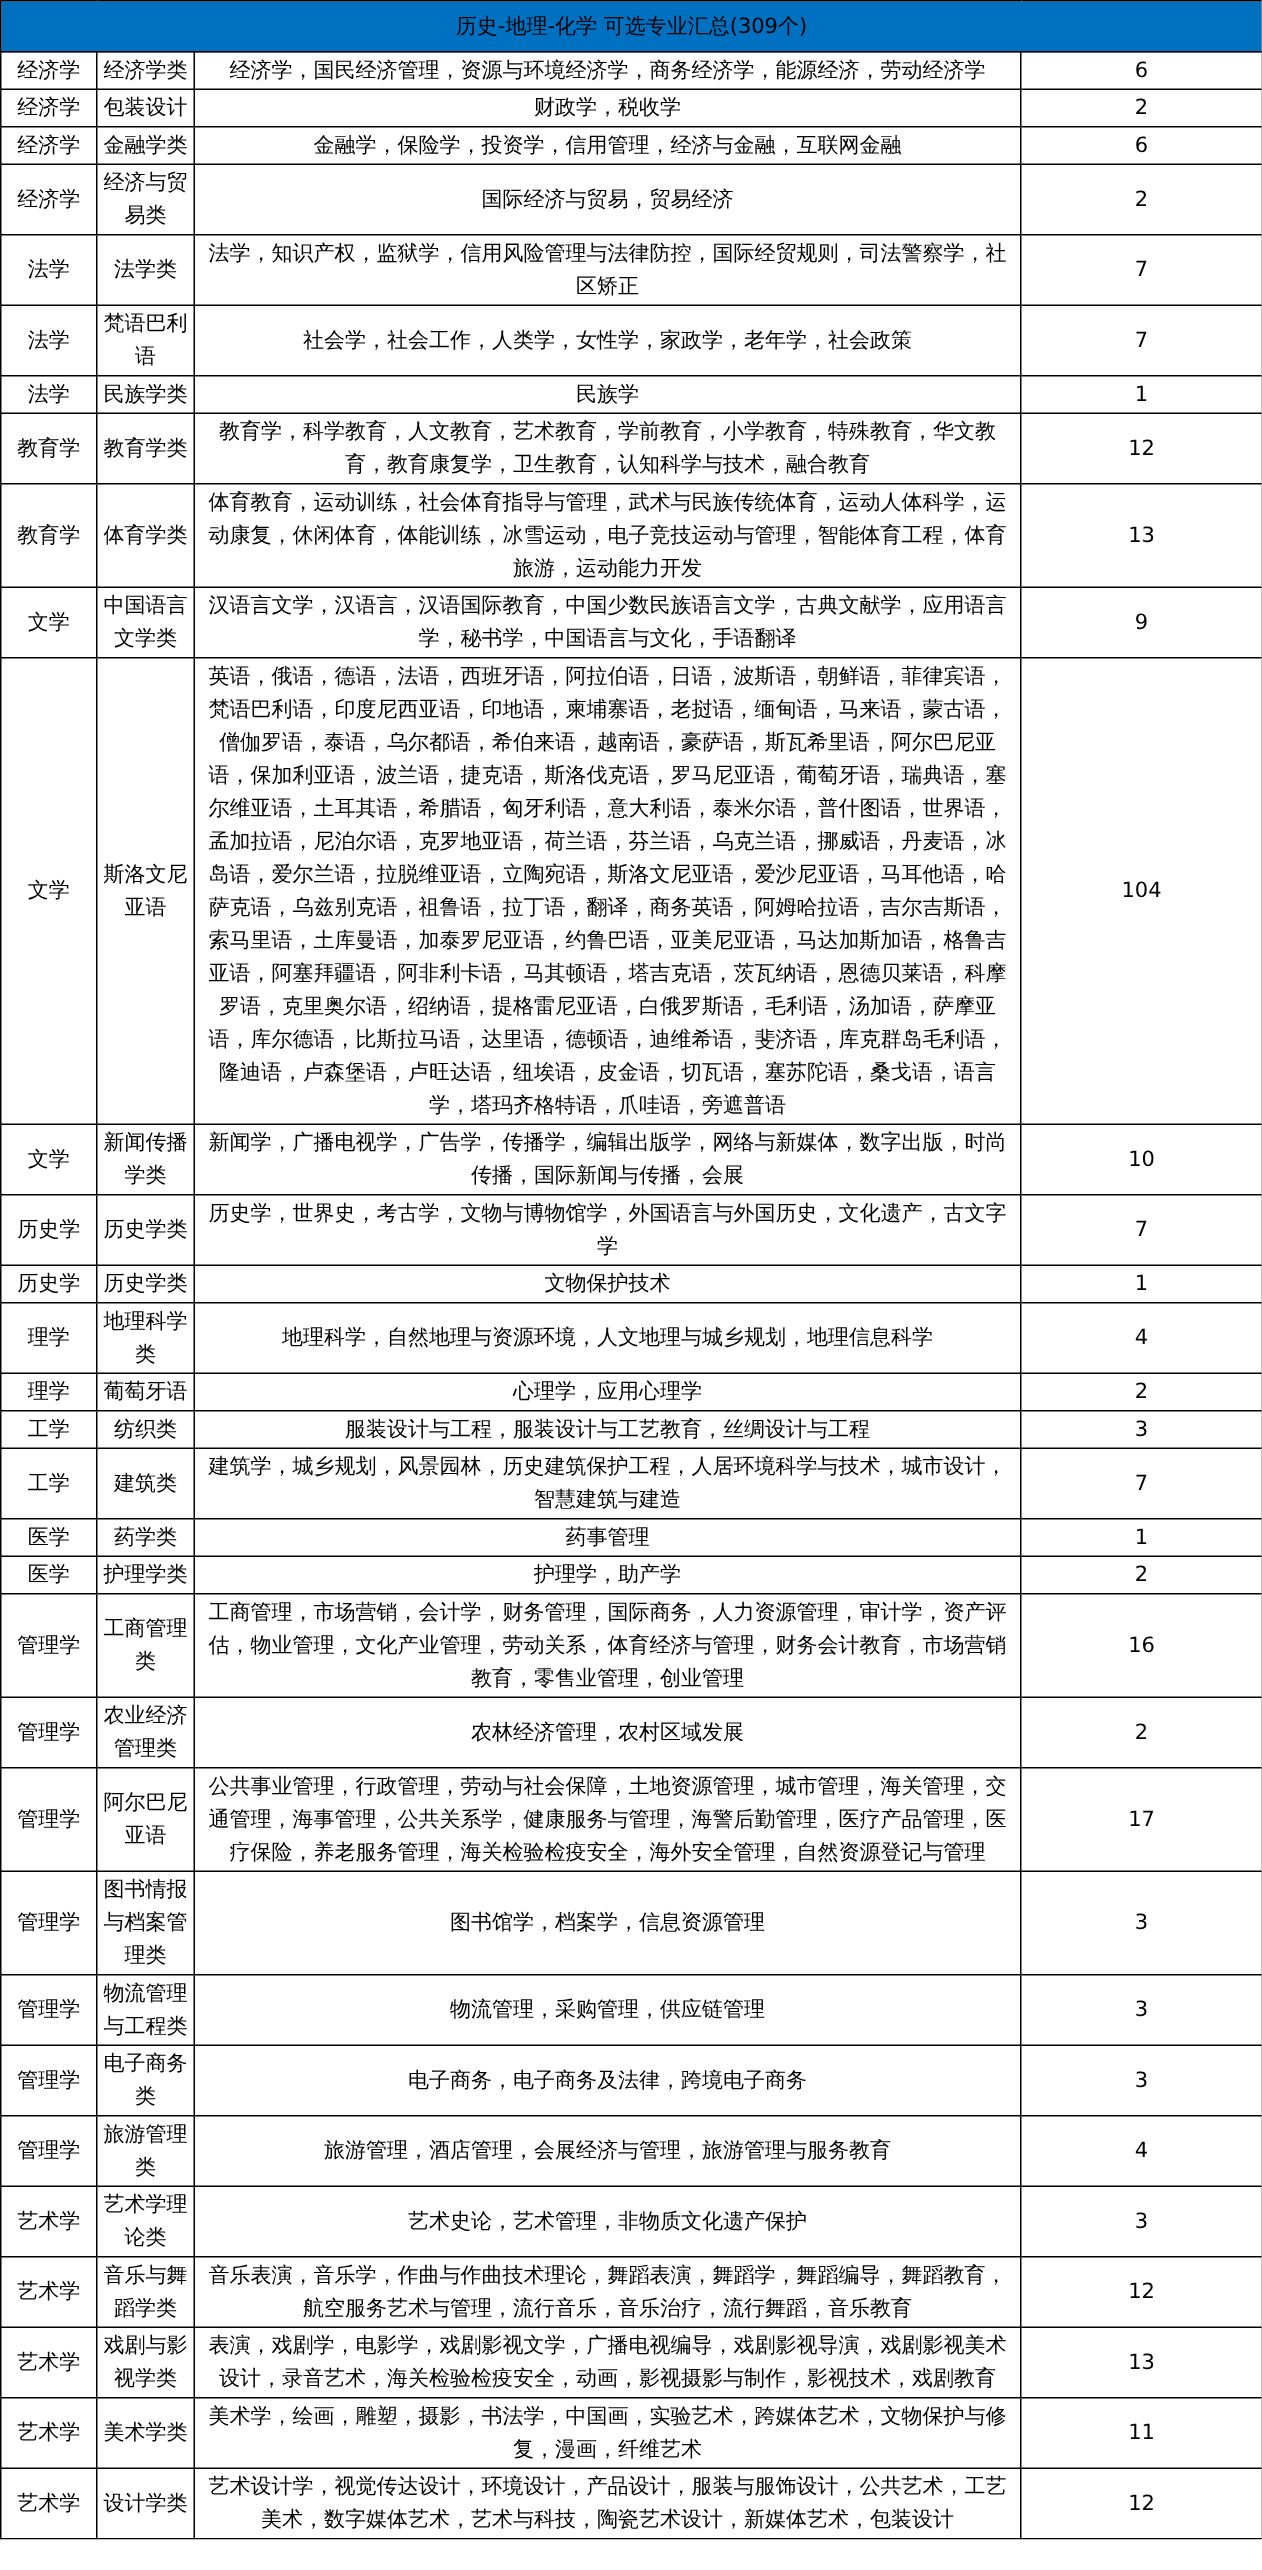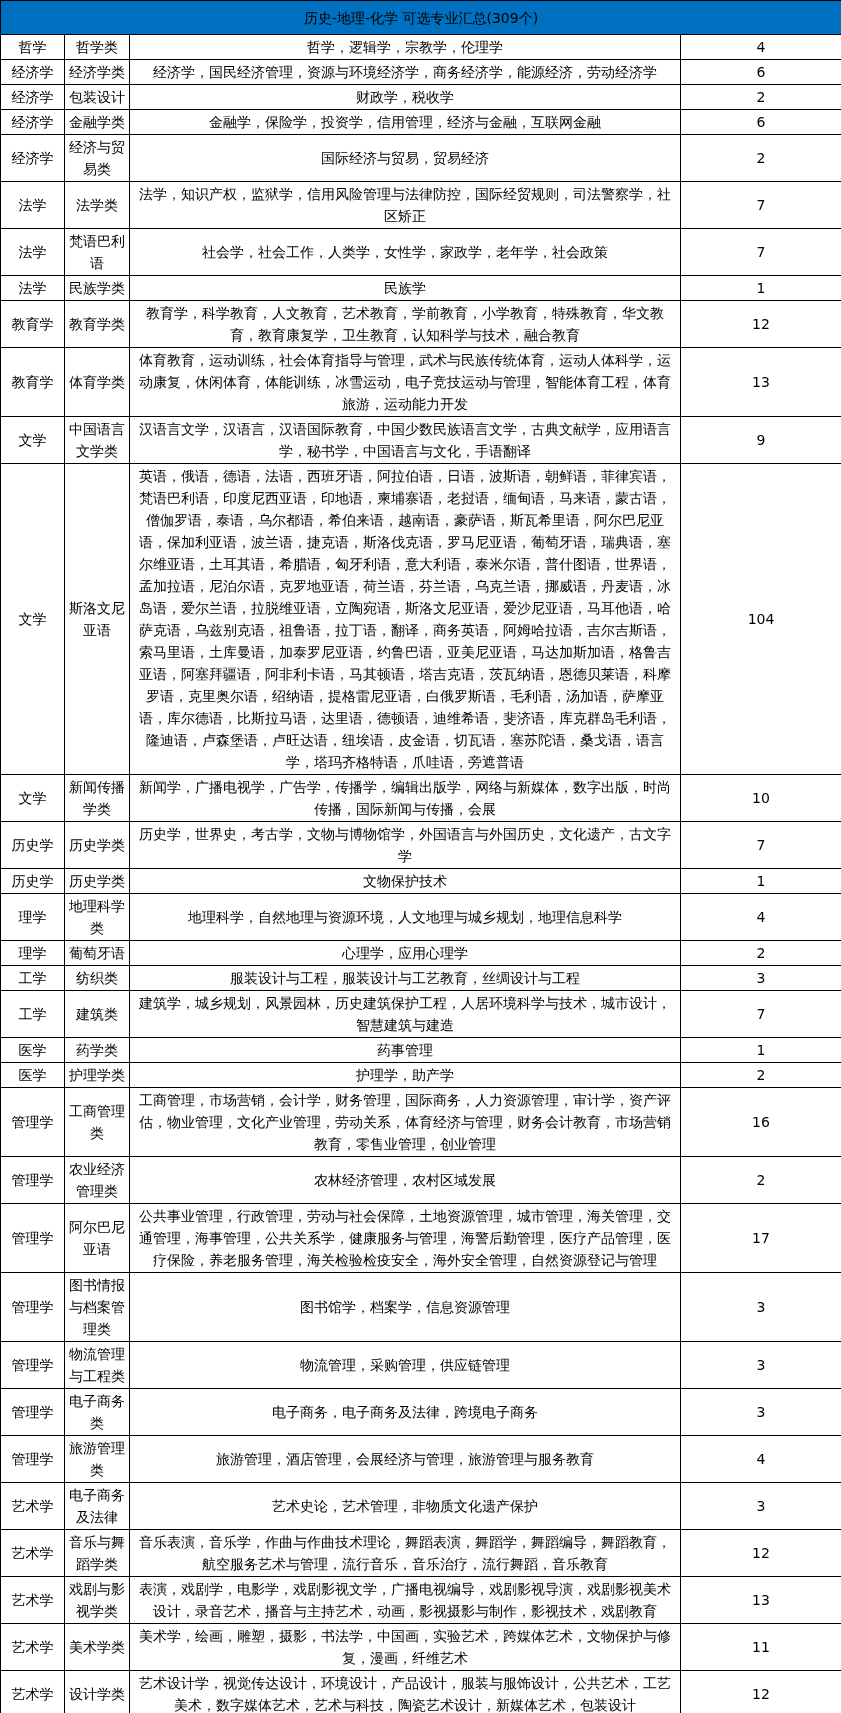--- a/index.html
+++ b/index.html
@@ -57,26 +57,20 @@
       <col style="width:551px">
       <col style="width:161px">
     </colgroup>
     <thead>
       <tr>
         <td class="title-cell" colspan="4">历史-地理-化学 可选专业汇总(309个)</td>
       </tr>
     </thead>
     <tbody id="table-body">
         <tr>
-          <td class="col-discipline">哲学</td>
-          <td class="col-class">哲学类</td>
-          <td class="col-majors">哲学，逻辑学，宗教学，伦理学</td>
-          <td class="col-count">4</td>
-        </tr>
-        <tr>
           <td class="col-discipline">经济学</td>
           <td class="col-class">经济学类</td>
           <td class="col-majors">经济学，国民经济管理，资源与环境经济学，商务经济学，能源经济，劳动经济学</td>
           <td class="col-count">6</td>
         </tr>
         <tr>
           <td class="col-discipline">经济学</td>
           <td class="col-class">包装设计</td>
           <td class="col-majors">财政学，税收学</td>
           <td class="col-count">2</td>
@@ -226,34 +220,34 @@
           <td class="col-count">3</td>
         </tr>
         <tr>
           <td class="col-discipline">管理学</td>
           <td class="col-class">旅游管理类</td>
           <td class="col-majors">旅游管理，酒店管理，会展经济与管理，旅游管理与服务教育</td>
           <td class="col-count">4</td>
         </tr>
         <tr>
           <td class="col-discipline">艺术学</td>
-          <td class="col-class">电子商务及法律</td>
+          <td class="col-class">艺术学理论类</td>
           <td class="col-majors">艺术史论，艺术管理，非物质文化遗产保护</td>
           <td class="col-count">3</td>
         </tr>
         <tr>
           <td class="col-discipline">艺术学</td>
           <td class="col-class">音乐与舞蹈学类</td>
           <td class="col-majors">音乐表演，音乐学，作曲与作曲技术理论，舞蹈表演，舞蹈学，舞蹈编导，舞蹈教育，航空服务艺术与管理，流行音乐，音乐治疗，流行舞蹈，音乐教育</td>
           <td class="col-count">12</td>
         </tr>
         <tr>
           <td class="col-discipline">艺术学</td>
           <td class="col-class">戏剧与影视学类</td>
-          <td class="col-majors">表演，戏剧学，电影学，戏剧影视文学，广播电视编导，戏剧影视导演，戏剧影视美术设计，录音艺术，播音与主持艺术，动画，影视摄影与制作，影视技术，戏剧教育</td>
+          <td class="col-majors">表演，戏剧学，电影学，戏剧影视文学，广播电视编导，戏剧影视导演，戏剧影视美术设计，录音艺术，海关检验检疫安全，动画，影视摄影与制作，影视技术，戏剧教育</td>
           <td class="col-count">13</td>
         </tr>
         <tr>
           <td class="col-discipline">艺术学</td>
           <td class="col-class">美术学类</td>
           <td class="col-majors">美术学，绘画，雕塑，摄影，书法学，中国画，实验艺术，跨媒体艺术，文物保护与修复，漫画，纤维艺术</td>
           <td class="col-count">11</td>
         </tr>
         <tr>
           <td class="col-discipline">艺术学</td>

